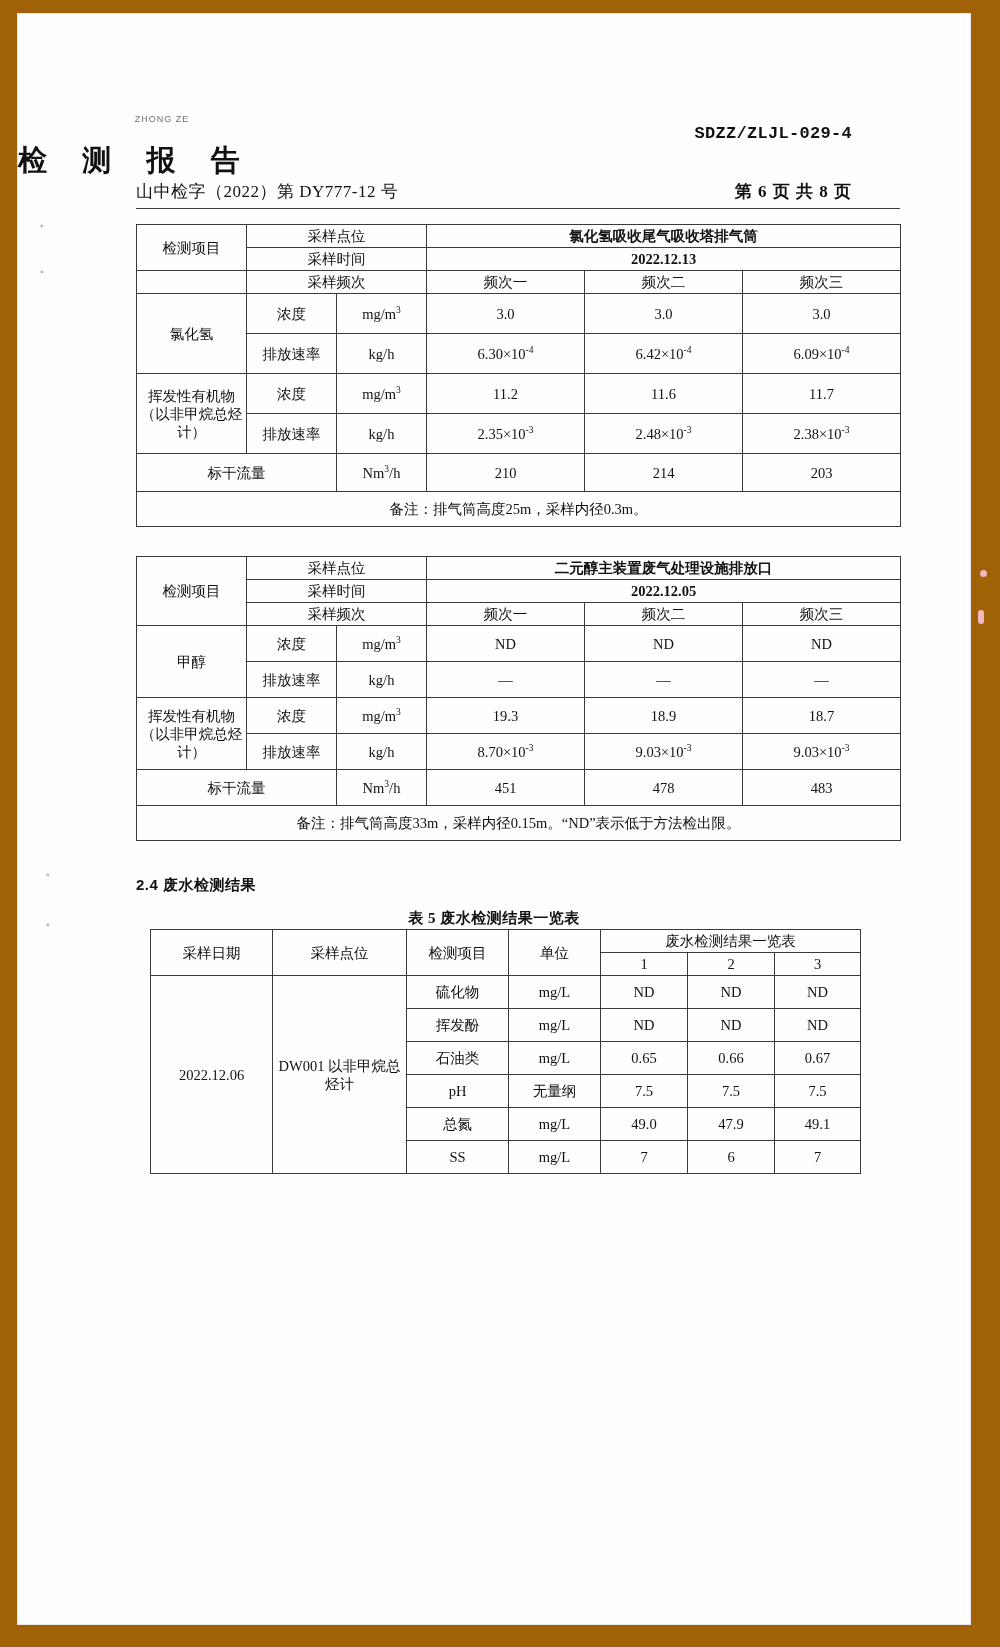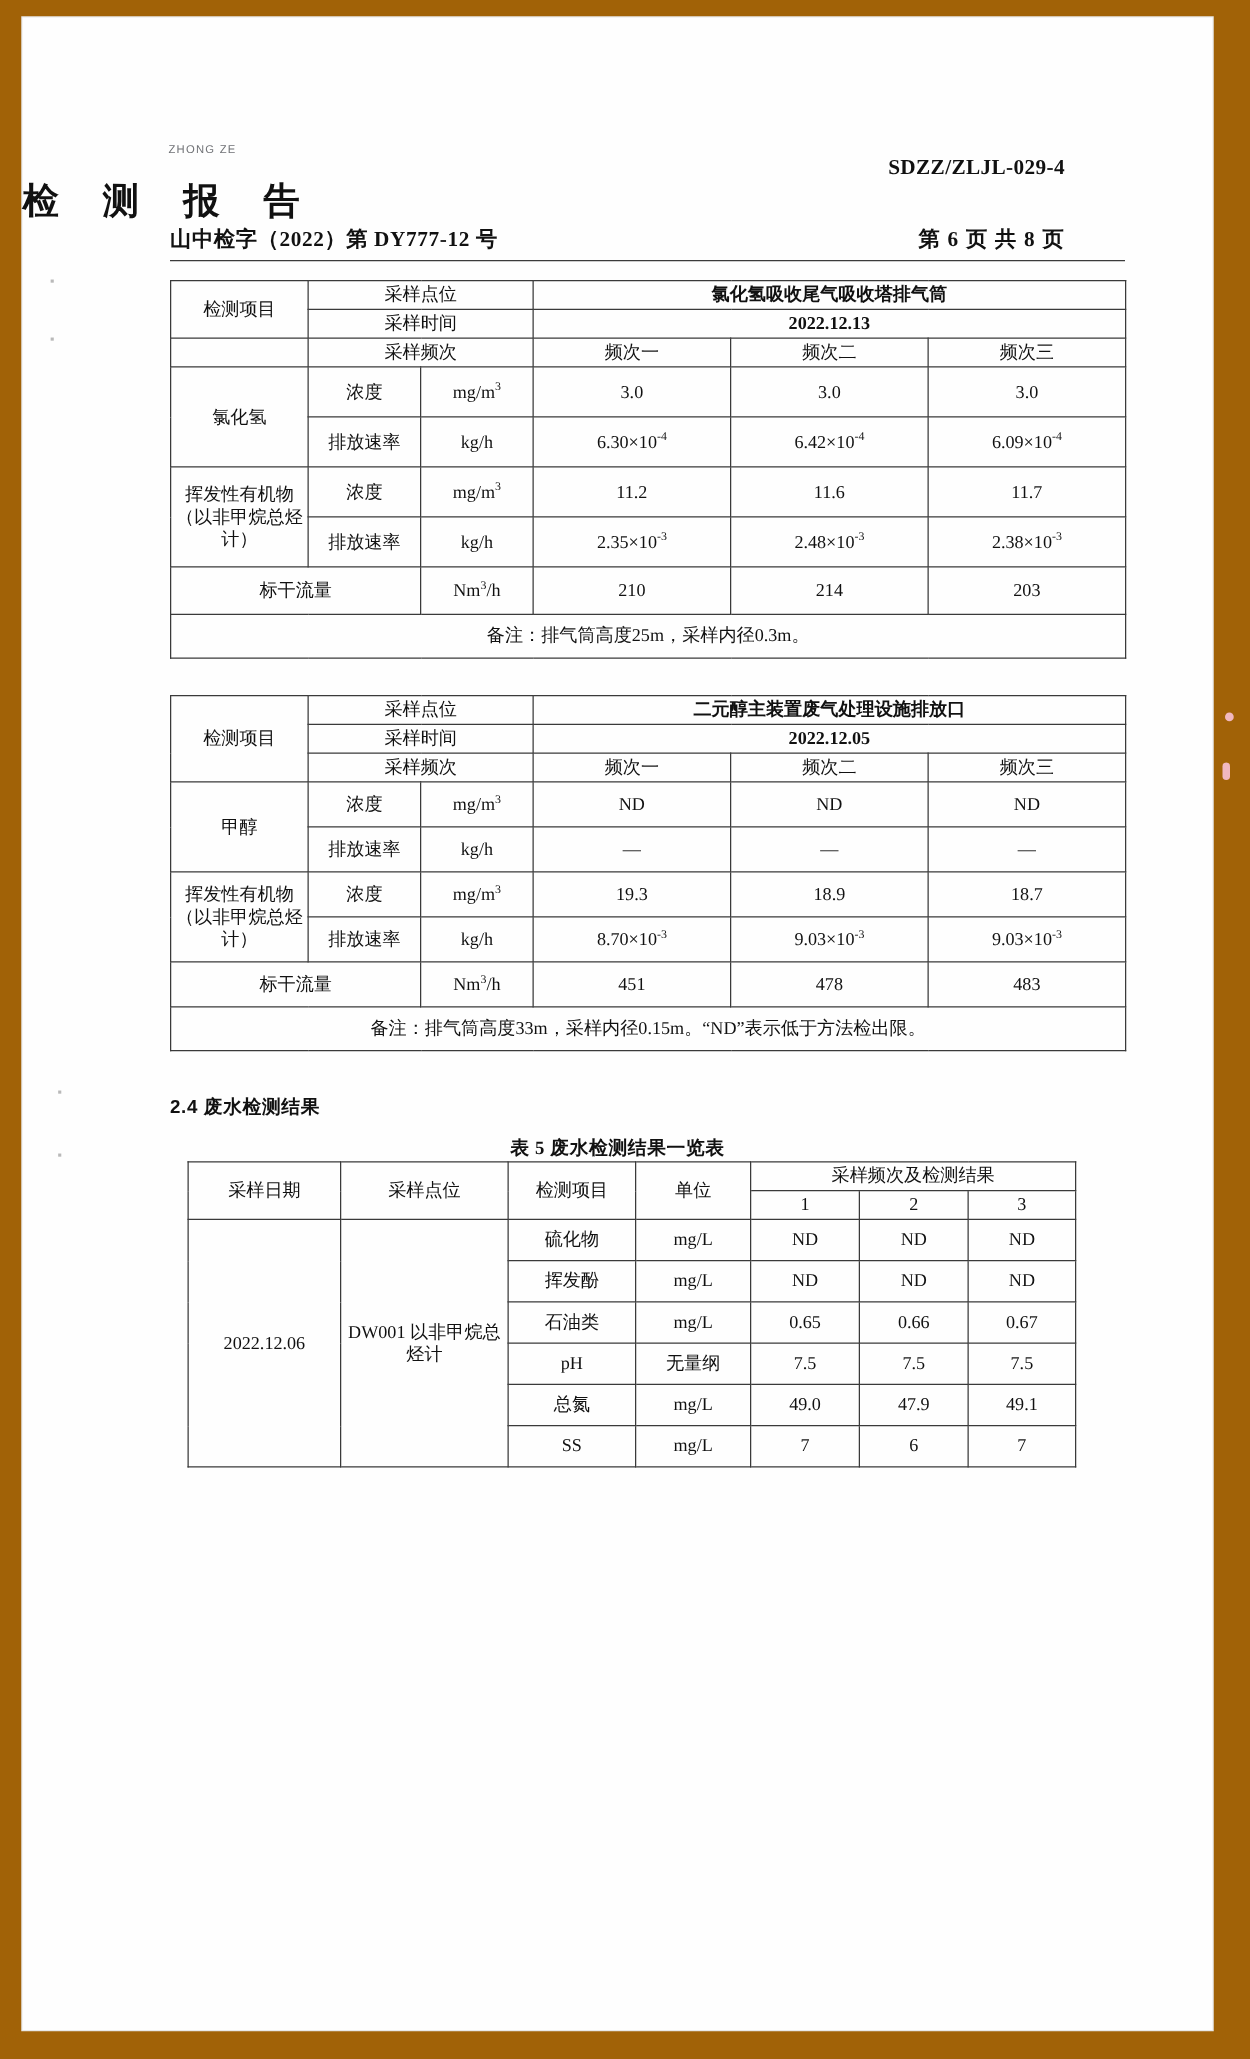--- a/index.html
+++ b/index.html
@@ -51,41 +51,41 @@
     font-family: "Liberation Sans", sans-serif;
     font-size: 9px;
     letter-spacing: 1px;
     color: #6f7175;
     margin-top: 4px;
   }
   .doc-code {
     position: absolute;
     right: 118px;
     top: 110px;
-    font-family: Liberation Serif, serif;
+    font-family: Liberation Mono, monospace;
     font-size: 17px;
     font-weight: bold;
     letter-spacing: 0.3px;
   }
   .title {
     position: absolute;
     left: 0; right: 0;
     top: 127px;
     text-align: left;
     font-size: 29px;
     font-weight: bold;
     letter-spacing: 14px;
     font-family: "Liberation Serif", serif;
   }
   .subline-left {
     position: absolute;
     left: 118px;
     top: 166px;
     font-size: 17px;
-    font-weight: bold;
+    font-weight: normal;
     letter-spacing: 0.5px;
     text-align: center;
   }
   .subline-right {
     position: absolute;
     right: 118px;
     top: 166px;
     font-size: 17px;
     font-weight: bold;
     letter-spacing: 1px;
@@ -336,21 +336,21 @@
           <col style="width:87px">
           <col style="width:87px">
           <col style="width:86px">
       </colgroup>
       <tbody>
         <tr>
           <td rowspan="2">采样日期</td>
           <td rowspan="2">采样点位</td>
           <td rowspan="2">检测项目</td>
           <td rowspan="2">单位</td>
-          <td colspan="3">采样频次及检测结果</td>
+          <td colspan="3">废水检测结果一览表</td>
         </tr>
         <tr>
           <td>1</td>
           <td>2</td>
           <td>3</td>
         </tr>
 
         <tr style="height:33px">
           <td rowspan="6">2022.12.06</td>
           <td rowspan="6">DW001 以非甲烷总烃计</td>

